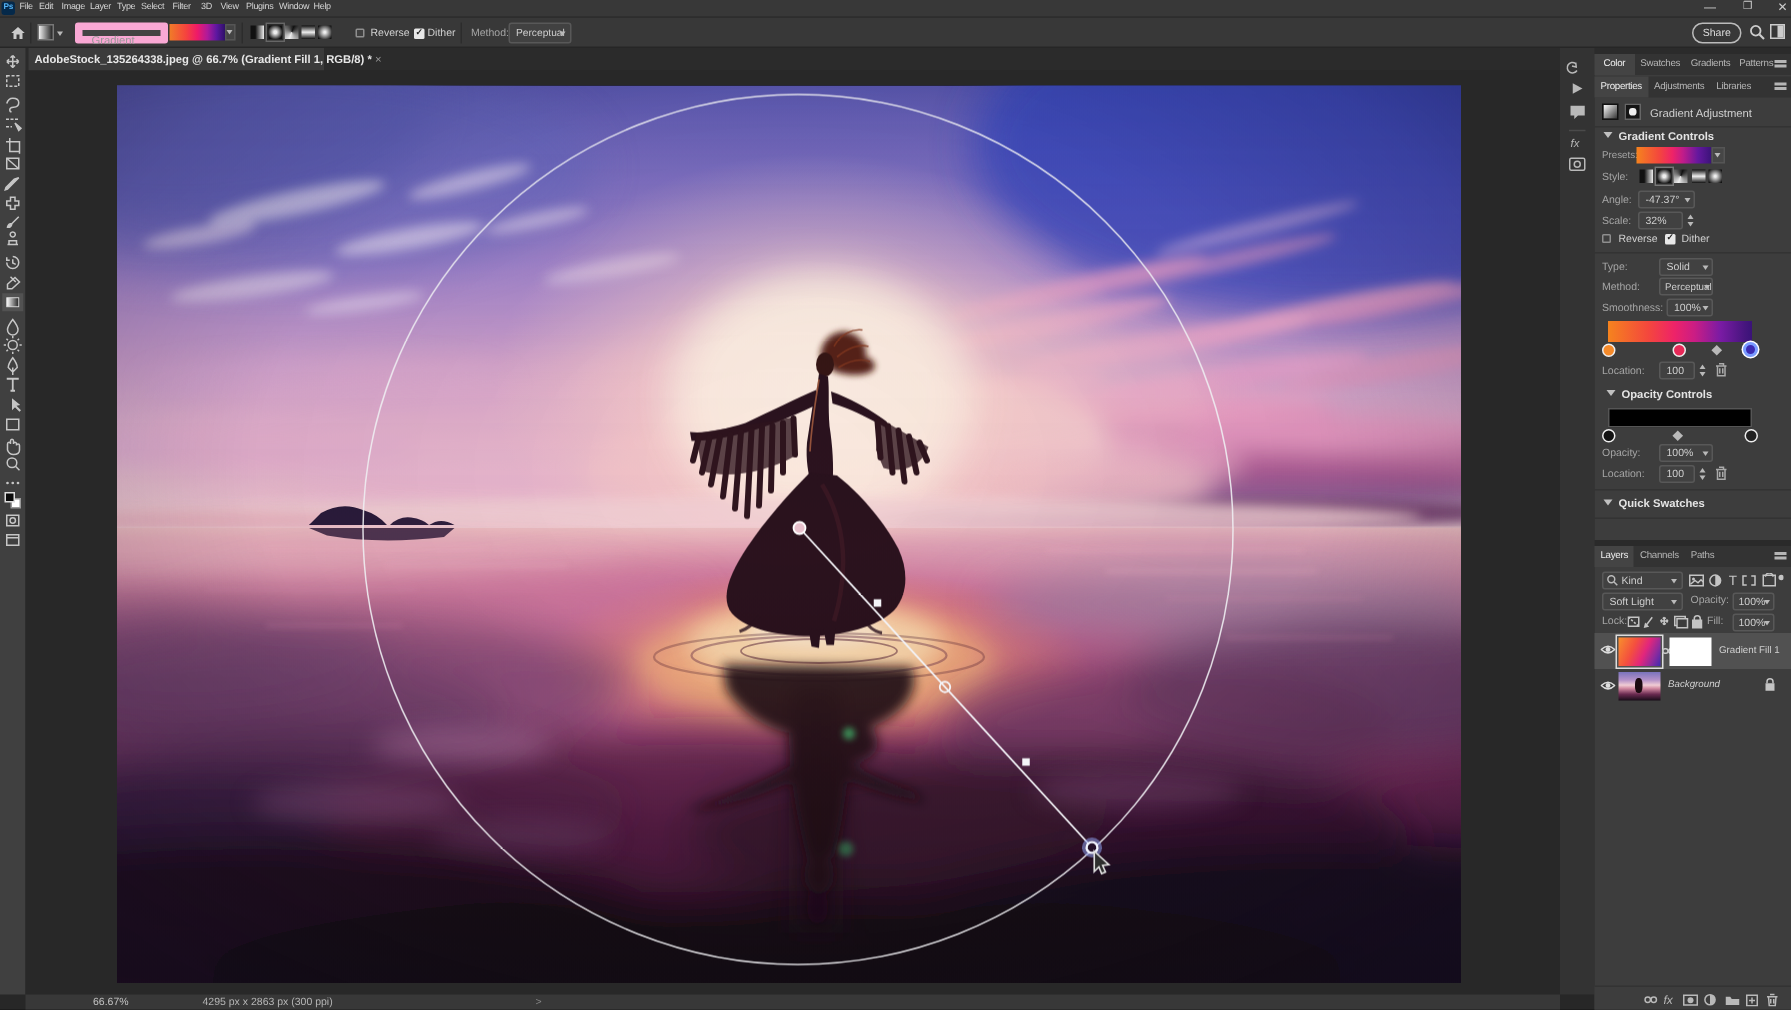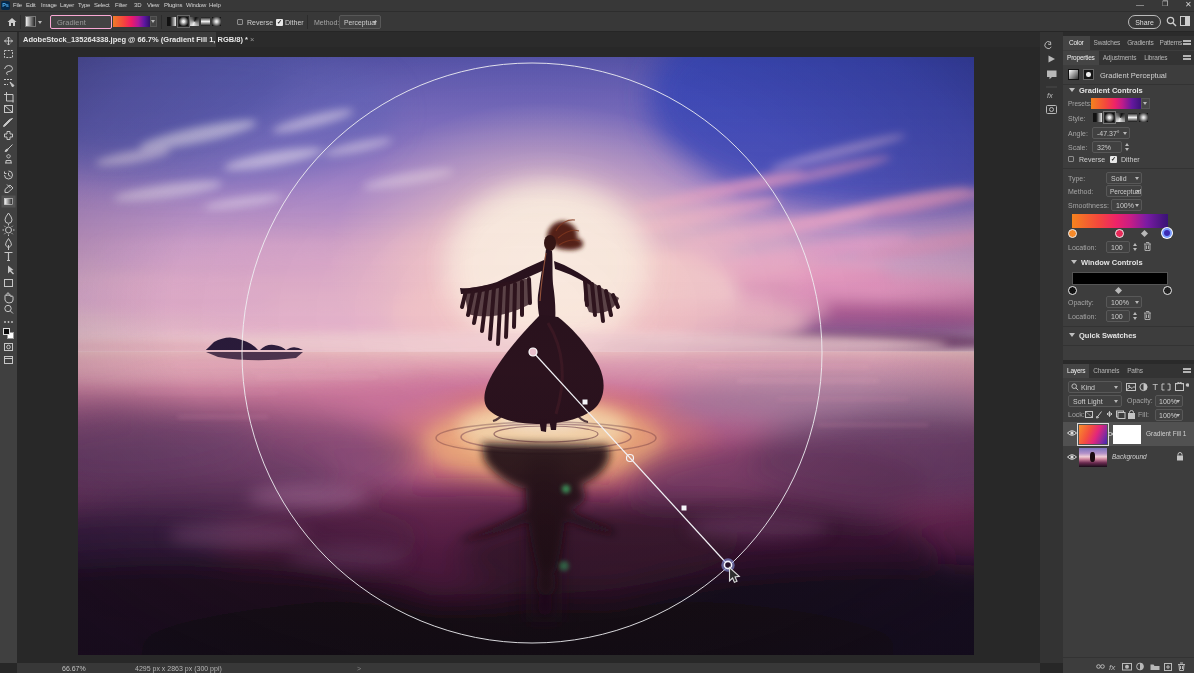--- a/index.html
+++ b/index.html
@@ -6,21 +6,21 @@
 html,body{width:1194px;height:673px;overflow:hidden;background:#272727;font-family:"Liberation Sans",sans-serif}
 .abs{position:absolute}
 #menubar{position:absolute;left:0;top:0;width:1194px;height:11px;background:#383838;color:#d4d4d4;font-size:6px;letter-spacing:-0.2px}
 #menubar .mi{position:absolute;top:1.5px}
 #pslogo{position:absolute;left:1px;top:1px;width:9px;height:9px;background:#05294a;border-radius:2px;color:#53b2f5;font-size:5.5px;font-weight:bold;text-align:center;line-height:9px}
 #winctl{position:absolute;top:0;height:11px;color:#cfcfcf}
 #optbar{position:absolute;left:0;top:11px;width:1194px;height:21px;background:#383838;border-top:1px solid #2d2d2d;border-bottom:1px solid #262626}
 .vsep{position:absolute;top:3px;width:1px;height:14px;background:#2c2c2c}
 .lbl{position:absolute;color:#a5a5a5;font-size:7px}
 .lbl2{position:absolute;color:#d0d0d0;font-size:7px}
-.well{position:absolute;background:#434343;border:1px solid #f9a8d4;border-radius:2px;color:#999;font-size:7.5px}
+.well{position:absolute;background:#434343;border:5px solid #f9a8d4;border-radius:2px;color:#999;font-size:7.5px}
 .cb{position:absolute;width:6px;height:6px;border:1px solid #8e8e8e;border-radius:1px;background:#3f3f3f}
 .cbon{position:absolute;width:7px;height:7px;border-radius:1px;background:#e8e8e8;color:#222;font-size:6px;font-weight:bold;text-align:center;line-height:7px}
 #tabbar{position:absolute;left:17px;top:32px;width:1177px;height:15px;background:#2b2b2b}
 #doctab{position:absolute;left:2px;top:0;width:197px;height:15px;background:#3b3b3b;color:#e8e8e8;font-size:7.5px;font-weight:bold;line-height:15px;padding-left:4px;white-space:nowrap}
 #toolcol{position:absolute;left:0;top:32px;width:17px;height:631px;background:#404040}
 #paste{position:absolute;left:17px;top:47px;width:1023px;height:616px;background:#282828}
 #canvas{position:absolute;left:61px;top:10px;width:896px;height:598px;background:#000}
 #dockstrip{position:absolute;left:1040px;top:32px;width:23px;height:631px;background:#333333}
 #panels{position:absolute;left:1063px;top:36px;width:131px;height:637px;background:#3d3d3d}
 #statusbar{position:absolute;left:17px;top:663px;width:1023px;height:10px;background:#383838;color:#c2c2c2;font-size:7px}
@@ -427,21 +427,21 @@
 
   <div class="abs" style="left:0;top:15px;width:131px;height:14px;background:#333">
     <span class="ptab on">Properties</span><span class="ptab" style="padding:0 4px">Adjustments</span><span class="ptab" style="padding:0 4px">Libraries</span>
   </div>
   <div class="abs" style="left:120px;top:19px;width:8px;height:1.5px;background:#b5b5b5;box-shadow:0 3px #b5b5b5"></div>
 
   <div class="abs" style="left:5px;top:33px;width:11px;height:11px;border:1px solid #111;background:linear-gradient(135deg,#fff,#333)"></div>
   <div class="abs" style="left:20px;top:33px;width:11px;height:11px;background:#151515;border:1px solid #666">
       <div style="position:absolute;left:2.2px;top:2.2px;width:4.5px;height:4.5px;background:#eee;border-radius:50%"></div>
     </div>
-  <div class="lbl2" style="left:37px;top:35px;font-size:7.5px">Gradient Perceptual</div>
+  <div class="lbl2" style="left:37px;top:35px;font-size:7.5px">Gradient Adjustment</div>
   <div class="abs" style="left:0;top:48px;width:131px;height:1px;background:#333"></div>
 
   <div class="abs" style="left:6px;top:52px">
       <span class="chev"></span>
     </div>
   <div class="sechdr abs" style="left:16px;top:50px">Gradient Controls</div>
   <div class="lbl" style="left:5px;top:64px;font-size:6.5px">Presets:</div>
   <div class="abs" style="left:28px;top:62px;width:50px;height:11px;background:linear-gradient(90deg,#f5831e 0%,#f4473d 30%,#ee2368 48%,#c01c8a 62%,#64189e 82%,#3a1378 100%)"></div>
   <div class="abs" style="left:78px;top:62px;width:9px;height:11px;background:#464646;border:1px solid #555"></div>
     <div class="ddarr" style="left:80px;top:66px"></div>
@@ -483,21 +483,21 @@
   <div class="ddl" style="left:43px;top:205px;width:24px;height:12px;line-height:11px;padding-left:4px">100</div>
   <div class="uparr" style="left:70px;top:207px"></div>
     <div class="ddarr" style="left:70px;top:212px"></div>
   <svg class="abs" style="left:80px;top:205px" width="9" height="11" viewBox="0 0 9 11">
       <path d="M1,3 h7 M2,3 v6.5 h5 v-6.5 M3,1.5 h3 v1.5 M3.5,4.5 v3.5 M5.5,4.5 v3.5" stroke="#aaa" fill="none"></path>
     </svg>
 
   <div class="abs" style="left:8px;top:224px">
       <span class="chev"></span>
     </div>
-  <div class="sechdr abs" style="left:18px;top:222px">Window Controls</div>
+  <div class="sechdr abs" style="left:18px;top:222px">Opacity Controls</div>
   <div class="abs" style="left:9px;top:236px;width:96px;height:13px;background:#000;border:1px solid #555"></div>
   <div class="abs" style="left:5px;top:250px;width:9px;height:9px;border-radius:50%;background:#111;border:1.5px solid #eee"></div>
   <div class="abs" style="left:53px;top:252px;width:5px;height:5px;background:#b9b9b9;transform:rotate(45deg)"></div>
   <div class="abs" style="left:100px;top:250px;width:9px;height:9px;border-radius:50%;background:#222;border:1.5px solid #eee"></div>
   <div class="lbl" style="left:5px;top:263px">Opacity:</div>
   <div class="ddl" style="left:43px;top:260px;width:36px;height:12px;line-height:11px;padding-left:4px">100%</div>
   <div class="ddarr" style="left:72px;top:265px"></div>
   <div class="lbl" style="left:5px;top:277px">Location:</div>
   <div class="ddl" style="left:43px;top:274px;width:24px;height:12px;line-height:11px;padding-left:4px">100</div>
   <div class="uparr" style="left:70px;top:276px"></div>

